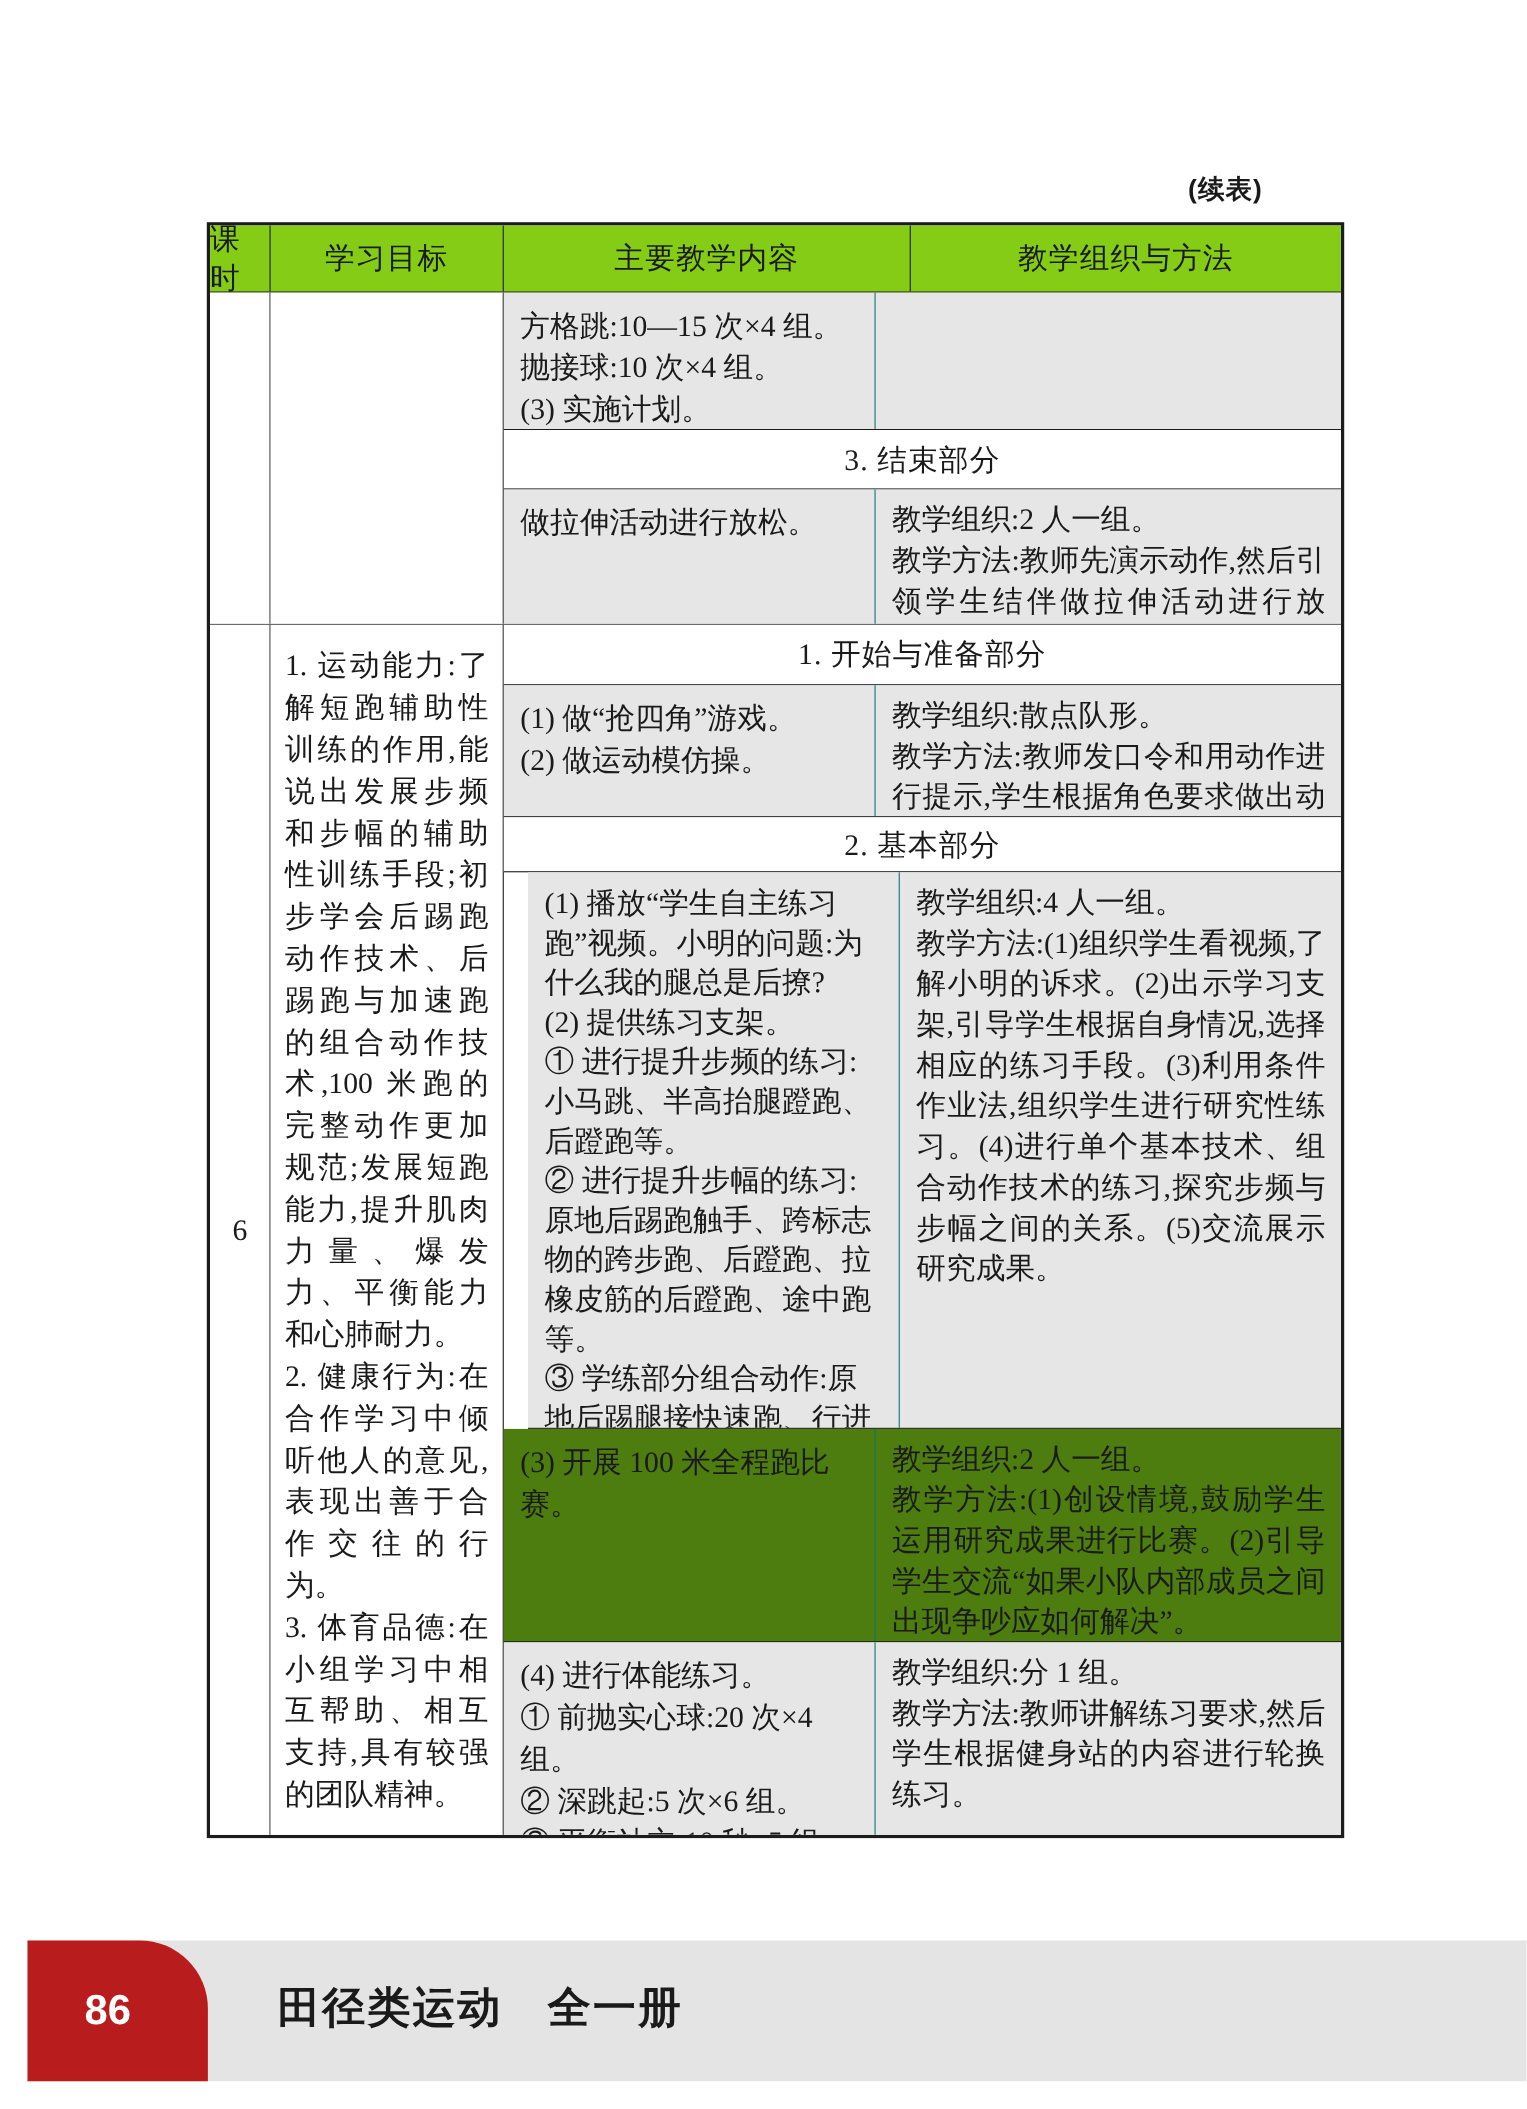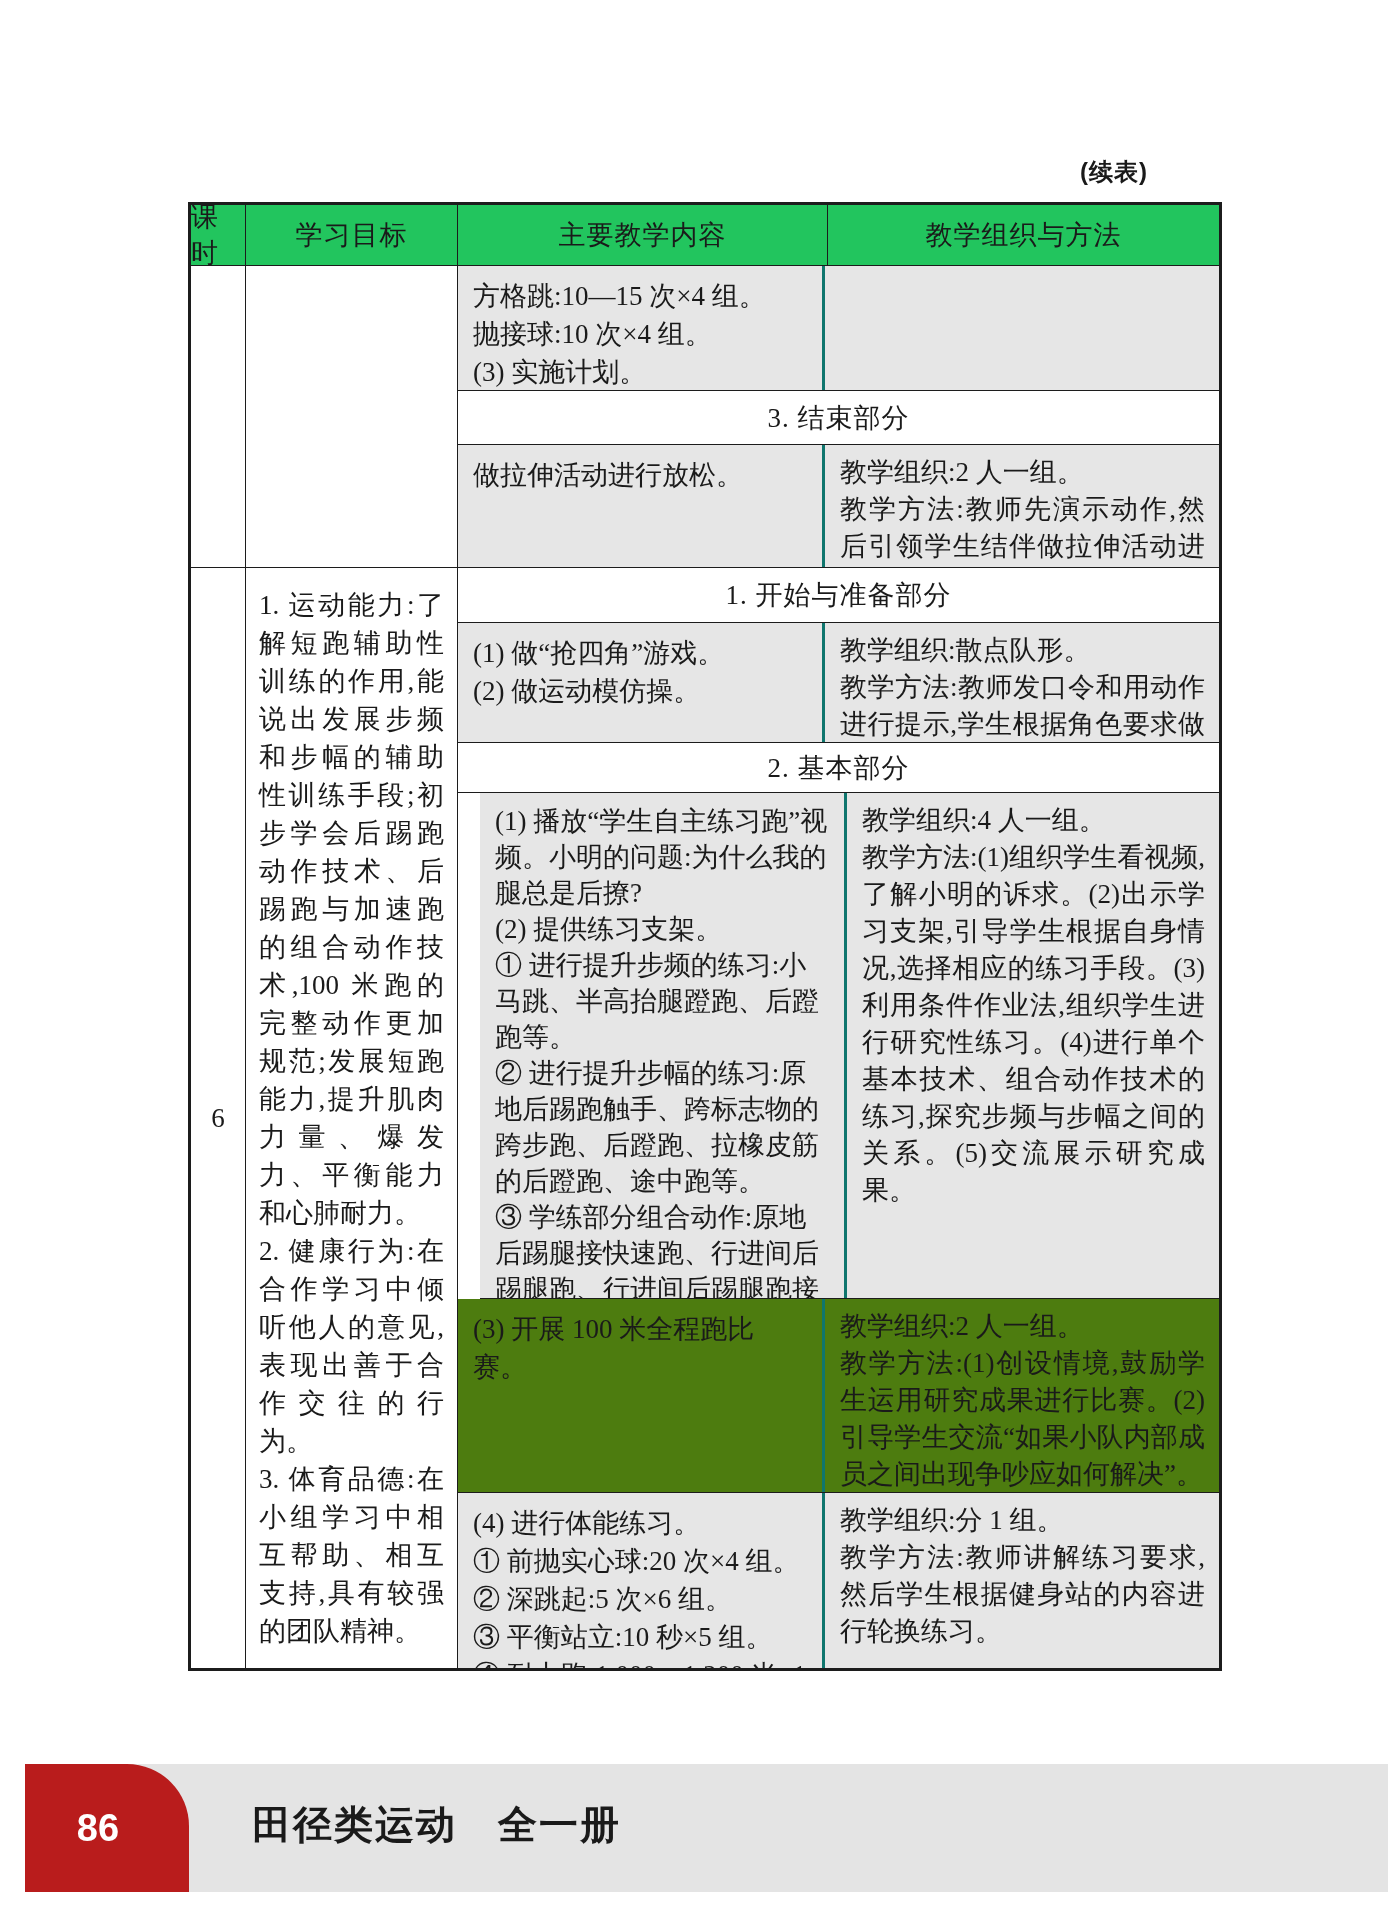--- a/index.html
+++ b/index.html
@@ -11,21 +11,21 @@
     position:absolute; top:156px; left:1080px;
     font-family:"Liberation Sans","DejaVu Sans",sans-serif;
     font-size:24px; font-weight:600; letter-spacing:1px;
   }
   
   .tbl {
     position:absolute; left:188px; top:202px; width:1034px;
     box-sizing:border-box; border:3px solid #1c1c1c;
     display:flex; flex-direction:column; font-size:27px;
   }
-  .hdr { display:flex; height:61px; box-sizing:border-box; border-bottom:1px solid #1c1c1c; background:#22c55e; }
+  .hdr { display:flex; height:61px; box-sizing:border-box; border-bottom:1px solid #1c1c1c; background:#84cc16; }
   .hc  { display:flex; align-items:center; justify-content:center; box-sizing:border-box; letter-spacing:1px; }
   .w1 { width:55px; }  .w2 { width:212px; }  .w3 { width:370px; }  .w4 { flex:1; }
   .br { border-right:1px solid #1c1c1c; }
 
   .sec { display:flex; box-sizing:border-box; }
   .sec1 { height:302px; border-bottom:1px solid #1c1c1c; }
   .sec2 { height:1100px; }
 
   .leftcell { box-sizing:border-box; background:#ffffff; }
   .period-cell { display:flex; align-items:center; justify-content:center; }
@@ -38,21 +38,21 @@
   .rightpart { flex:1; display:flex; flex-direction:column; }
   .sub { display:flex; box-sizing:border-box; border-bottom:1px solid #1c1c1c; }
   .sub.last { border-bottom:none; }
   .gray { background:#e6e6e6; }
   .white { background:#4d7c0f; }
   .partrow {
     display:flex; align-items:center; justify-content:center;
     box-sizing:border-box; border-bottom:1px solid #1c1c1c; background:#ffffff; letter-spacing:1px;
   }
   .cell { box-sizing:border-box; padding:11px 14px 0 15px; line-height:38px; overflow:hidden; }
-  .c3cell { width:367px; border-right:3px solid #0f766e; }
+  .c3cell { width:338px; border-right:1px solid #0f766e; }
   .c4cell { flex:1; line-height:37px; padding-top:9px; text-align:justify; }
   .cell p { margin:0; }
   .tight { line-height:36px; padding-top:10px; }
 
   .h-rowA { height:125px; } .h-part3 { height:54px; } .h-rowB { height:122px; }
   .h-part1 { height:55px; } .h-rowC { height:120px; } .h-part2 { height:50px; }
   .h-rowD { height:506px;margin-left:22px; } .h-rowE { height:194px; } .h-rowF { height:175px; }
 
   
   .footer-bar { position:absolute; left:25px; right:0; top:1764px; height:128px; background:#e4e4e4; }

